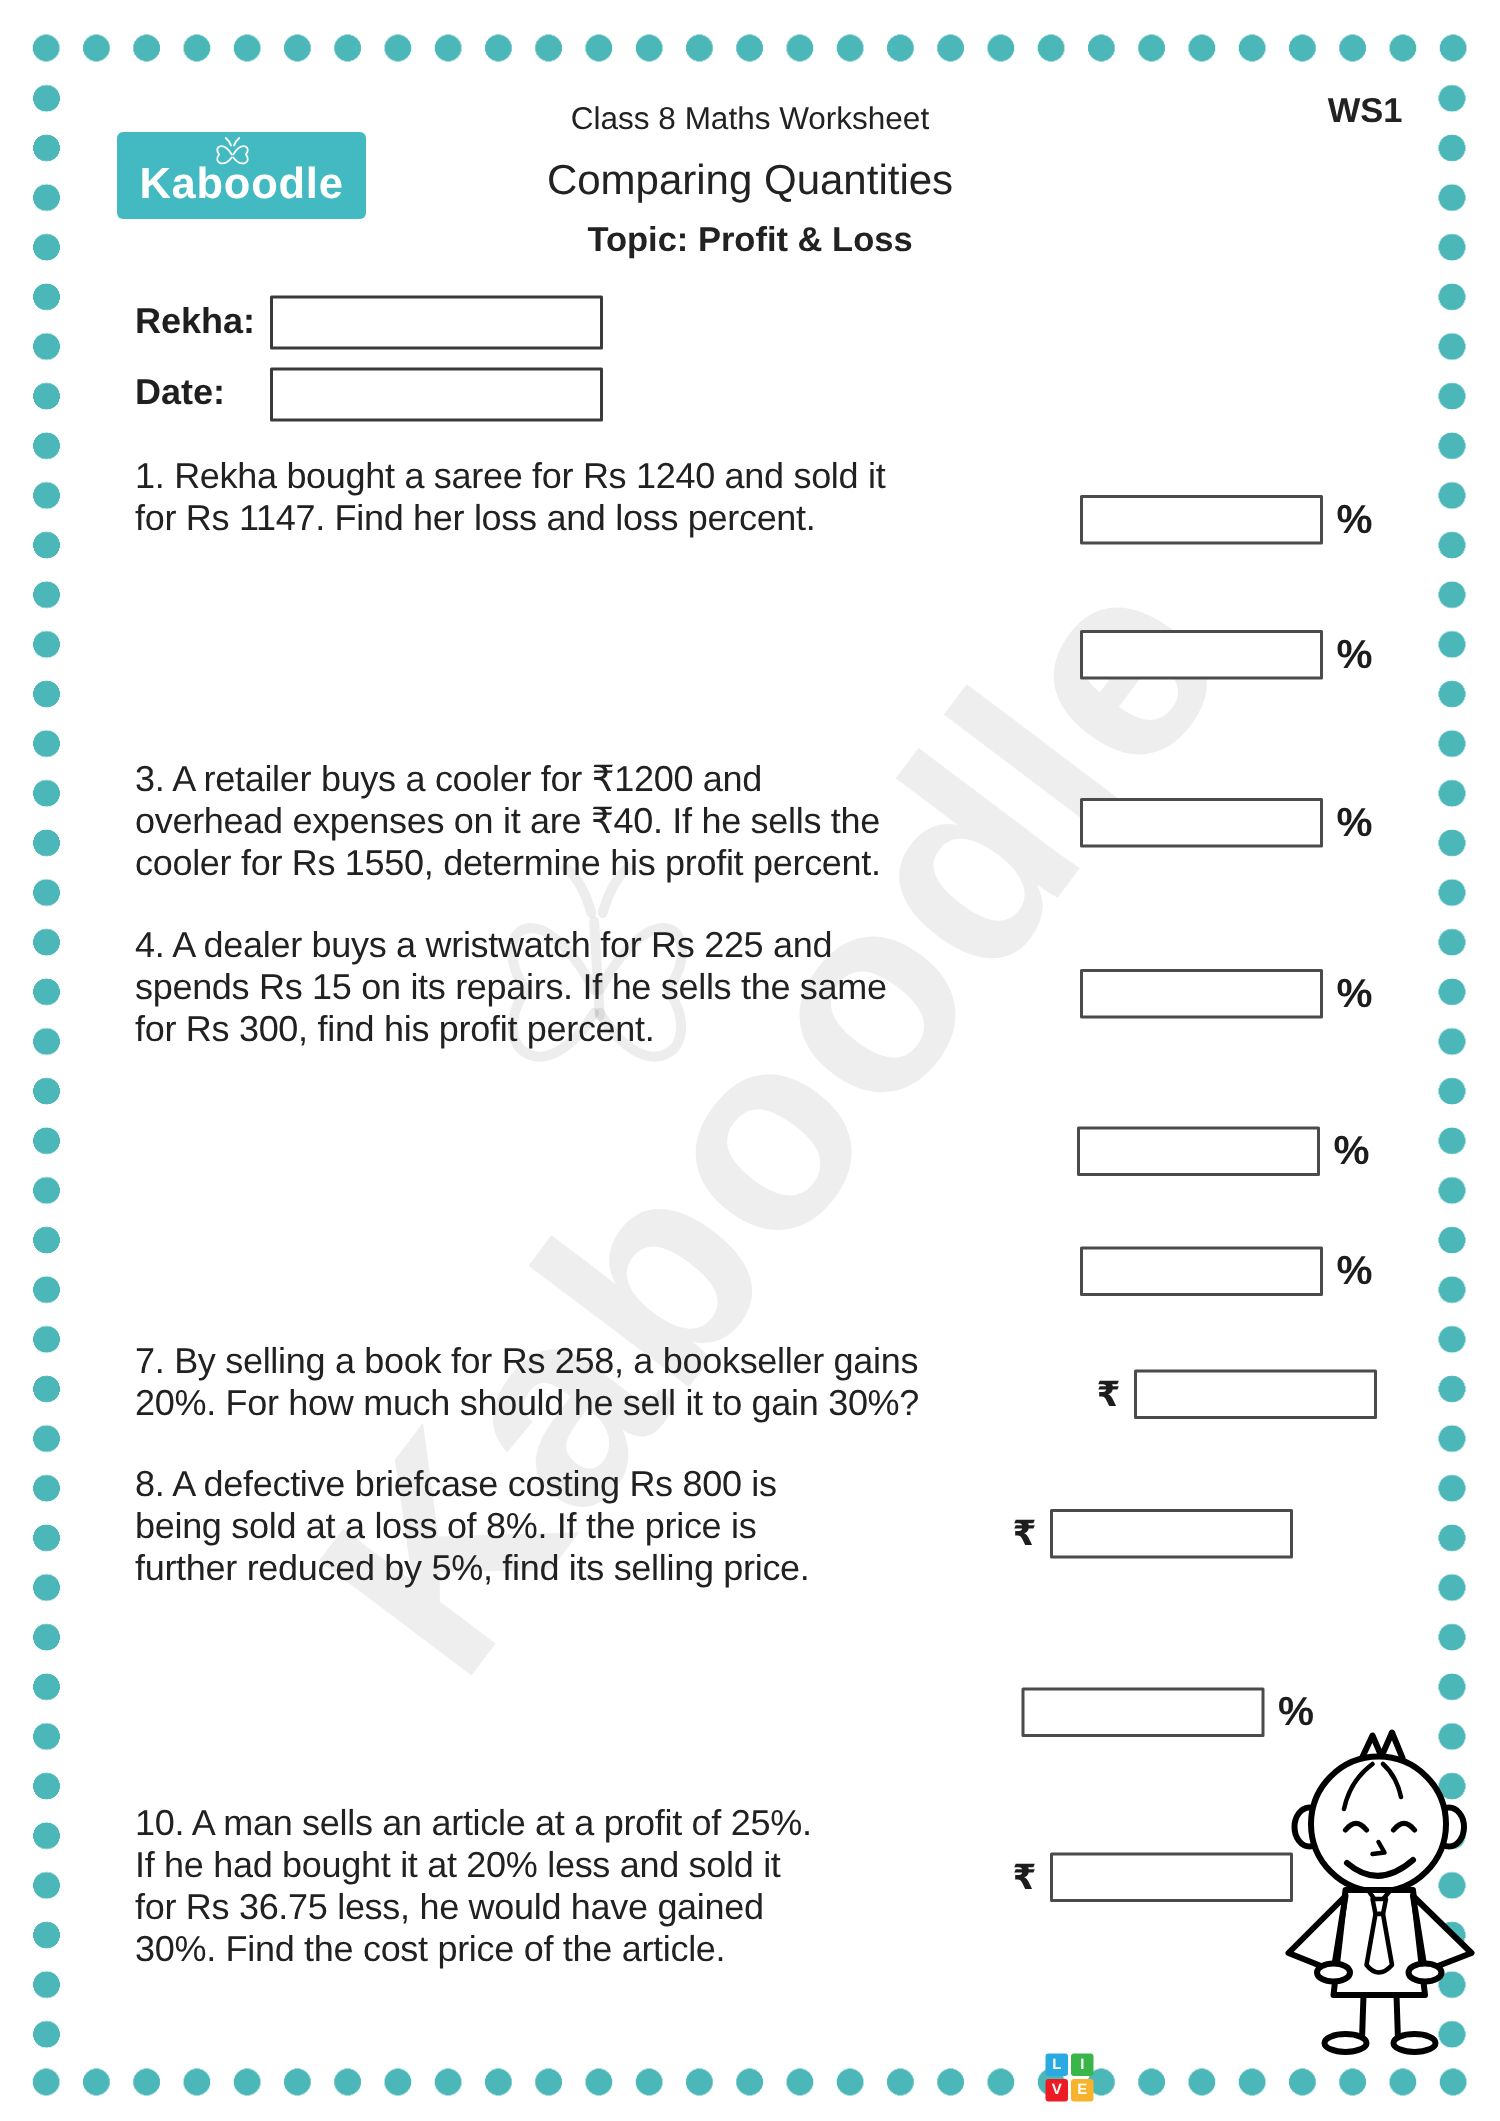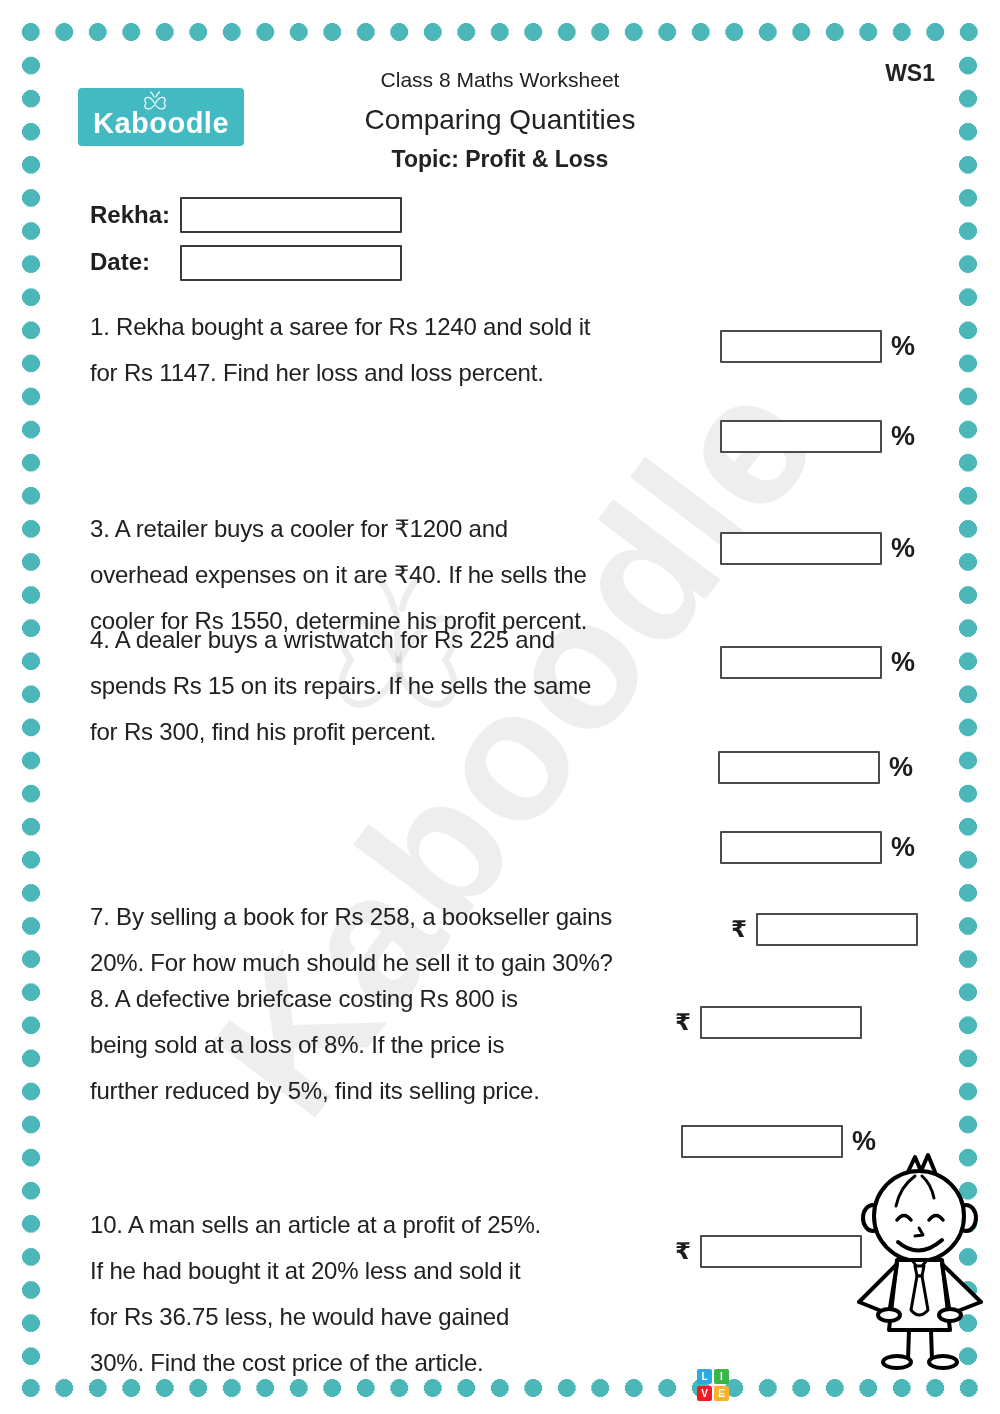--- a/index.html
+++ b/index.html
@@ -41,21 +41,21 @@
 
   
   .wm-text{
     position:absolute;left:15px;top:640px;width:1000px;text-align:center;
     font-size:185px;font-weight:700;letter-spacing:2px;color:rgba(70,70,70,0.09);
     transform:rotate(-53deg);transform-origin:50% 50%;pointer-events:none;white-space:nowrap;
   }
   .wm-btf{position:absolute;left:318px;top:565px;pointer-events:none;}
 
   
-  .q{position:absolute;left:90px;width:645px;font-size:24px;line-height:46px;
+  .q{position:absolute;left:90px;width:645px;font-size:24px;line-height:28px;
      font-weight:500;white-space:pre-line;color:#212121;letter-spacing:-0.2px;}
   #q1{top:304px}#q2{top:389px}#q3{top:506px}#q4{top:617px}#q5{top:732px}
   #q6{top:812px}#q7{top:894px}#q8{top:976px}#q9{top:1089px}#q10{top:1202px}
 
   
   .ans{position:absolute;display:flex;align-items:center;gap:9px;}
   .ans .box{width:146px;height:29px;border:2px solid #4b4b4b;background:#fff;border-radius:1px;
             font-size:20px;padding:0 6px;font-family:inherit;}
   .ans .cur{font-size:23px;font-weight:700;color:#1d1d1d;}
   .ans .unit{font-size:27px;font-weight:700;color:#1d1d1d;}

